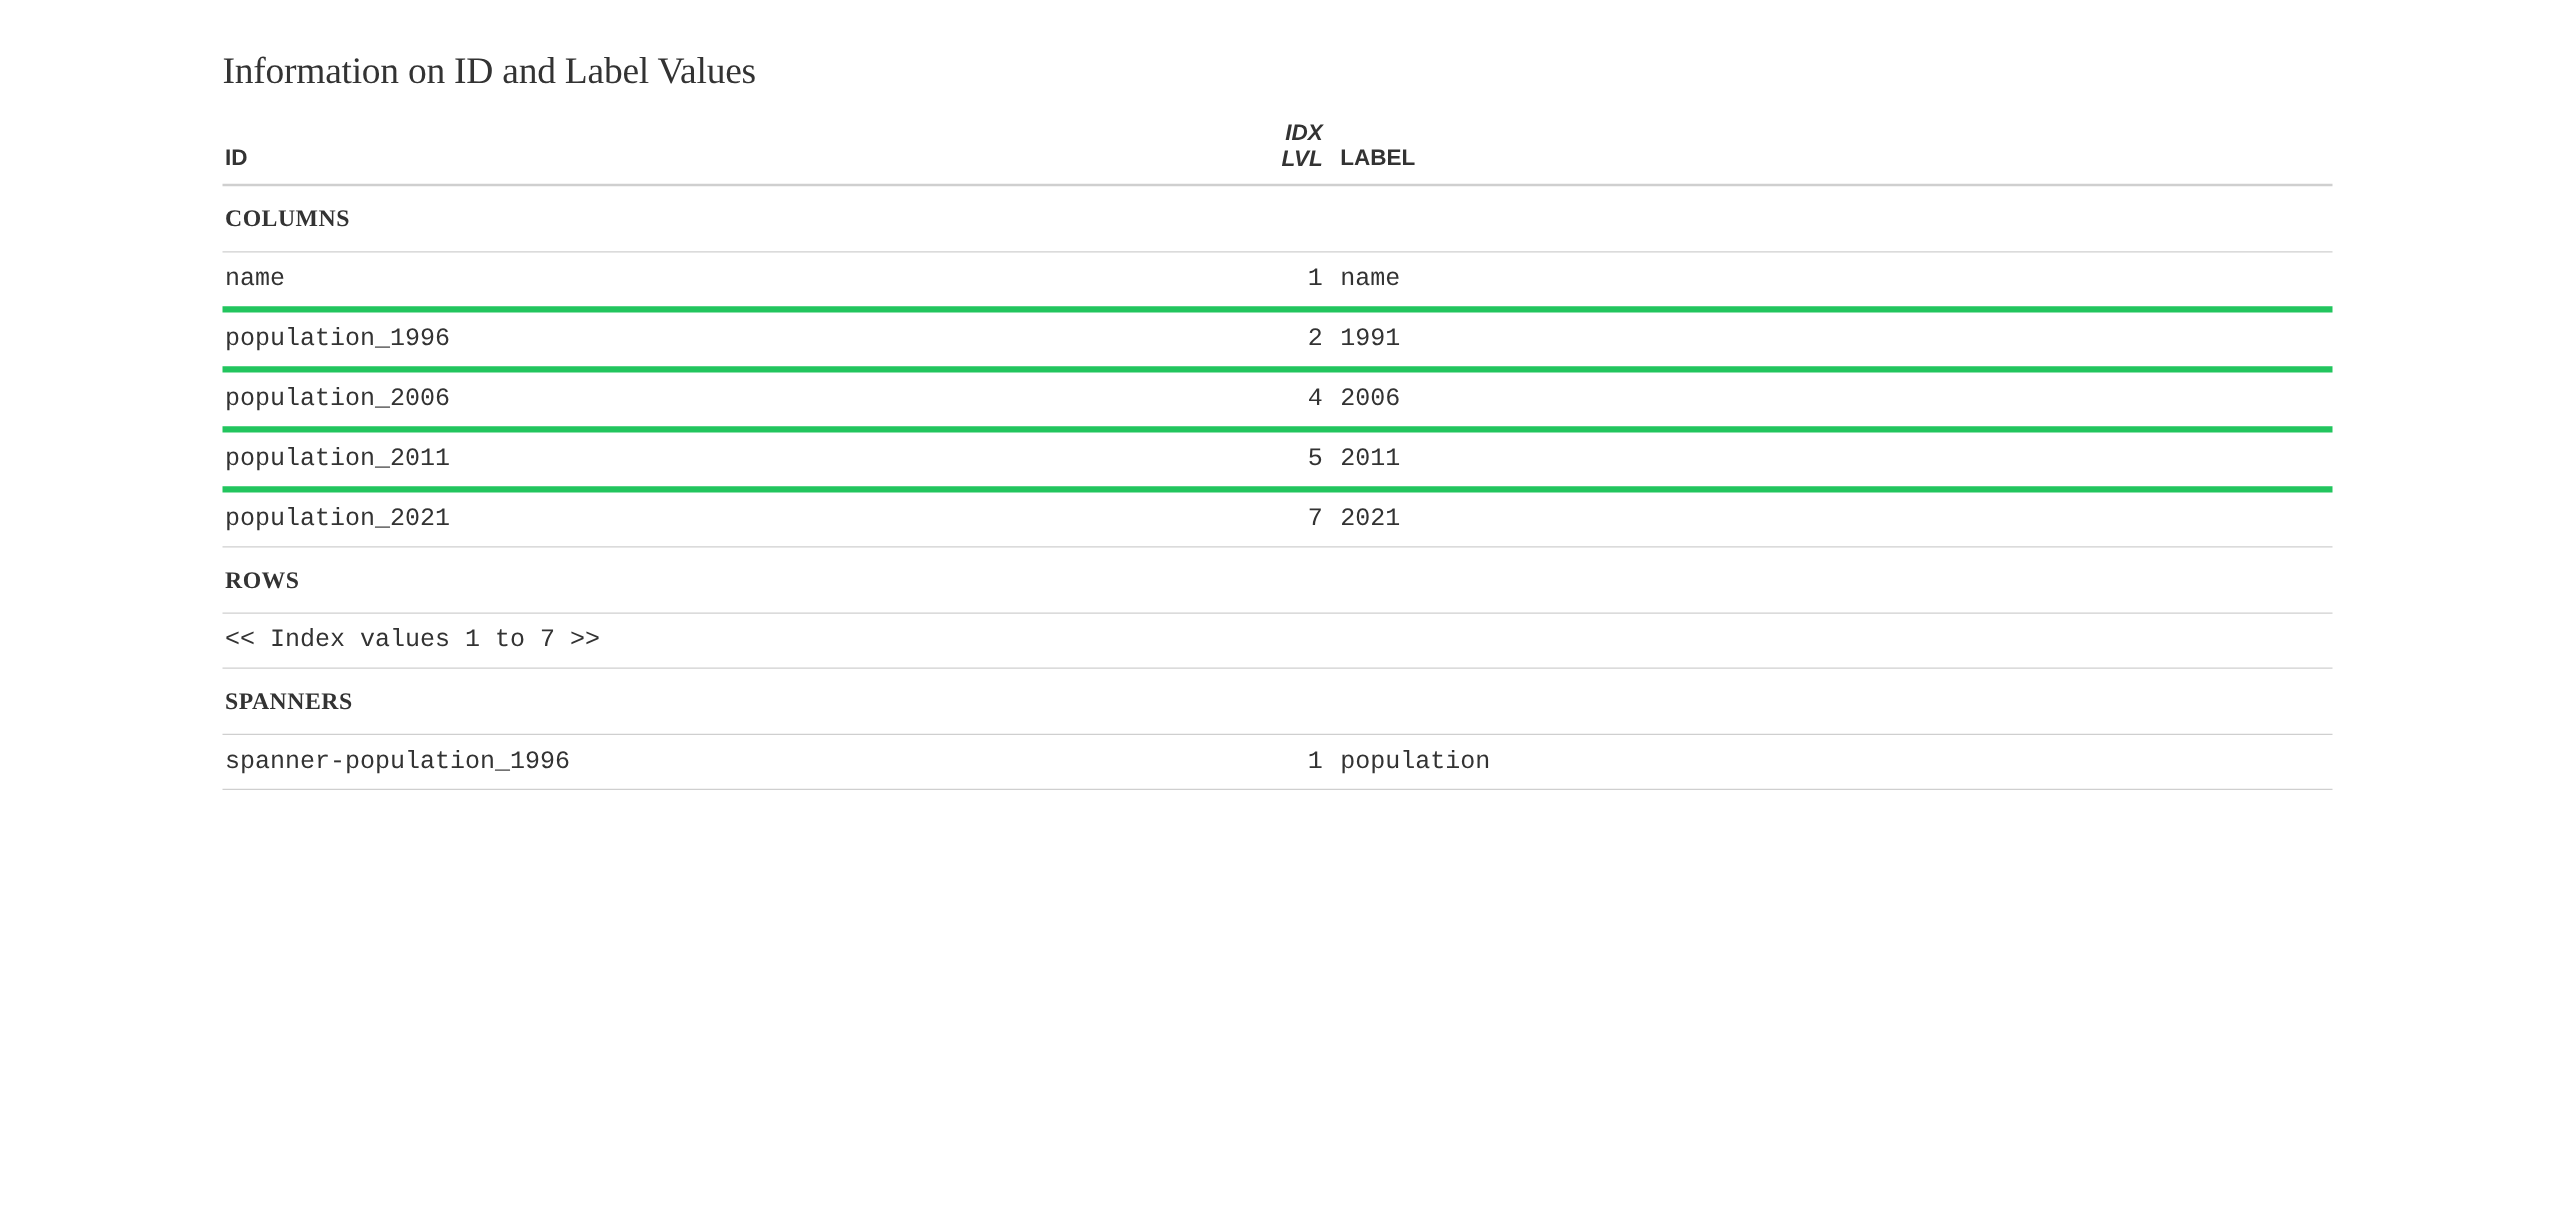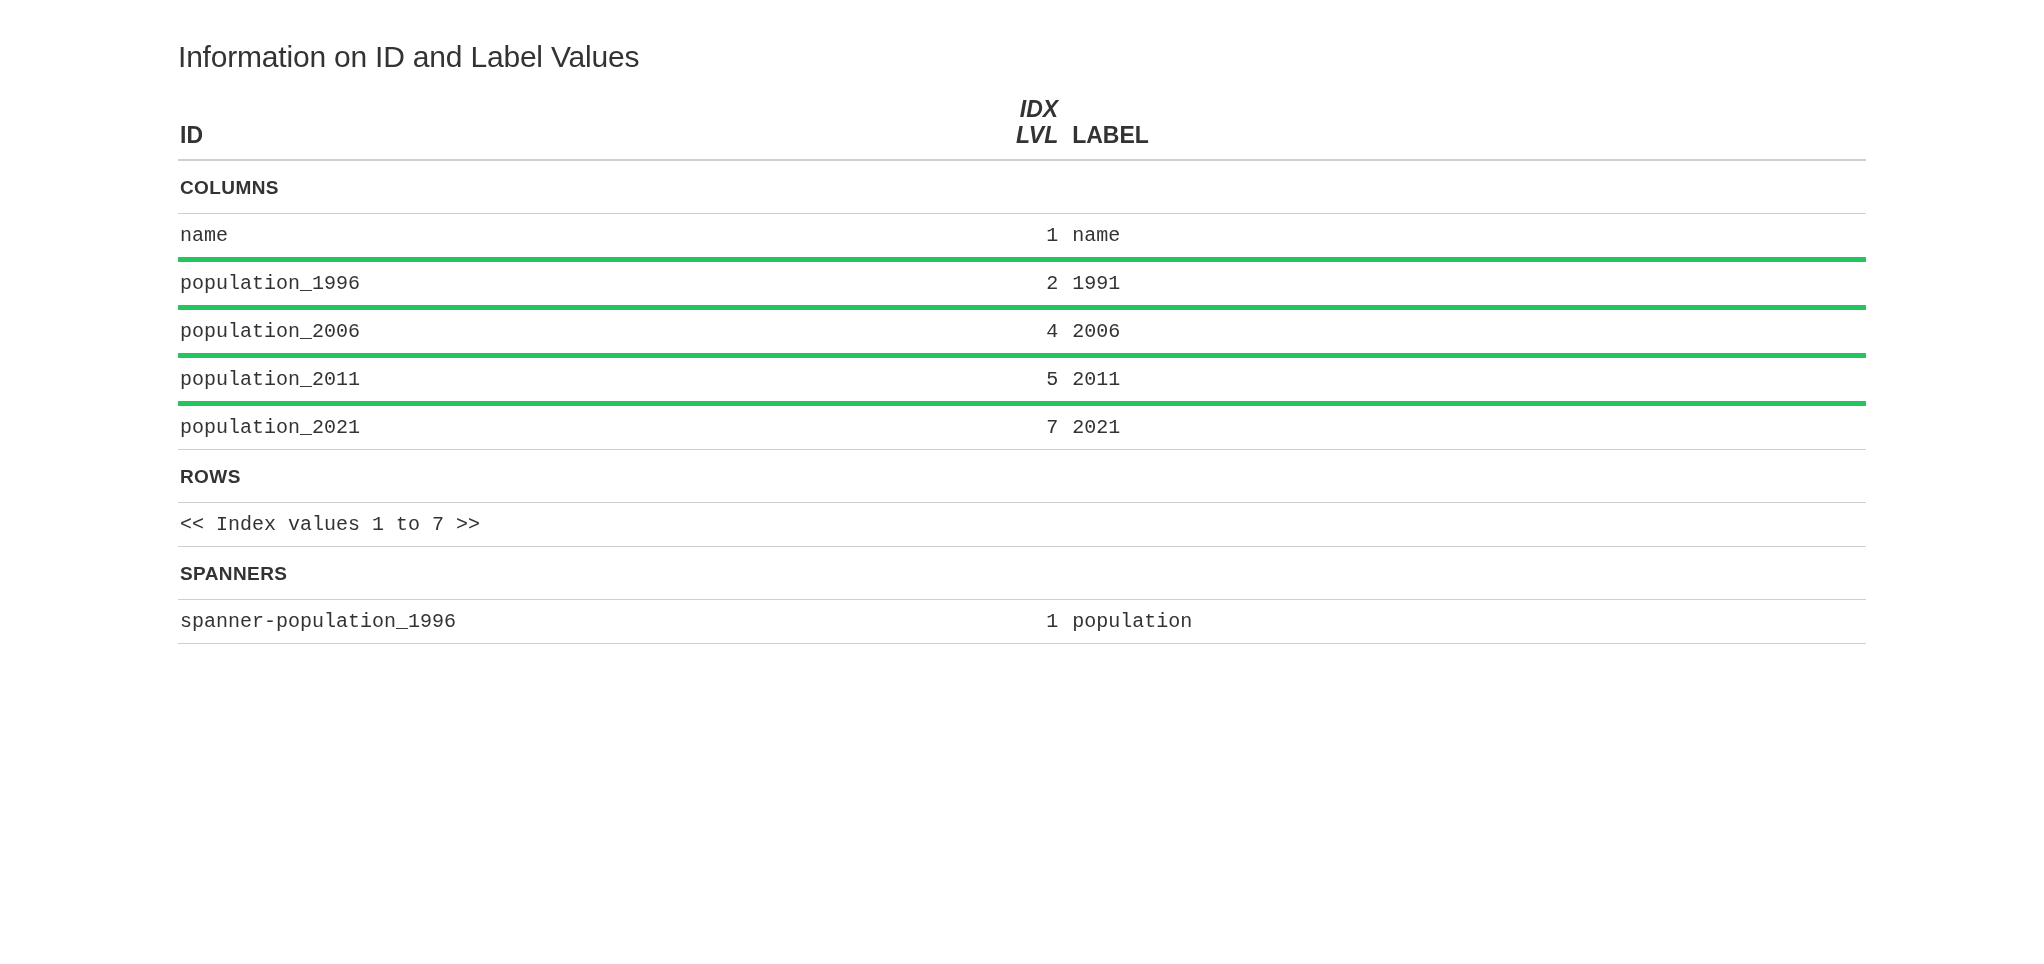--- a/index.html
+++ b/index.html
@@ -12,34 +12,35 @@
   .page {
     box-sizing: border-box;
     padding: 40px 178px 40px 178px;
   }
   .title {
     font-size: 30px;
     font-weight: 400;
     color: #333333;
     margin: 0 0 18px 0;
     letter-spacing: -0.2px;
+    font-family: Liberation Serif, serif;
   }
   table.info {
     width: 100%;
     border-collapse: collapse;
     table-layout: fixed;
   }
   table.info col.col-id    { width: 48%; }
   table.info col.col-idx   { width: 4.5%; }
   table.info col.col-label { width: 47.5%; }
 
   
   th {
     text-align: left;
-    font-size: 23px;
+    font-size: 18px;
     font-weight: 700;
     color: #333333;
     padding: 4px 6px 10px 2px;
     vertical-align: bottom;
     border-bottom: 2px solid #cfcfcf;
   }
   th.idx {
     text-align: right;
     font-style: italic;
     padding-right: 6px;
@@ -48,21 +49,21 @@
   th.label { padding-left: 8px; }
 
   
   tr.group td {
     font-size: 19px;
     font-weight: 700;
     letter-spacing: 0.4px;
     color: #333333;
     padding: 16px 2px 14px 2px;
     border-bottom: 1.5px solid #cfcfcf;
-    font-family: Liberation Sans, sans-serif;
+    font-family: Liberation Serif, serif;
   }
 
   
   tr.data td {
     font-family: "SFMono-Regular", ui-monospace, Menlo, Consolas, "Liberation Mono", monospace;
     font-size: 20px;
     color: #333333;
     padding: 10px 6px 10px 2px;
     border-bottom: 5px solid #22c55e;
     vertical-align: middle;

